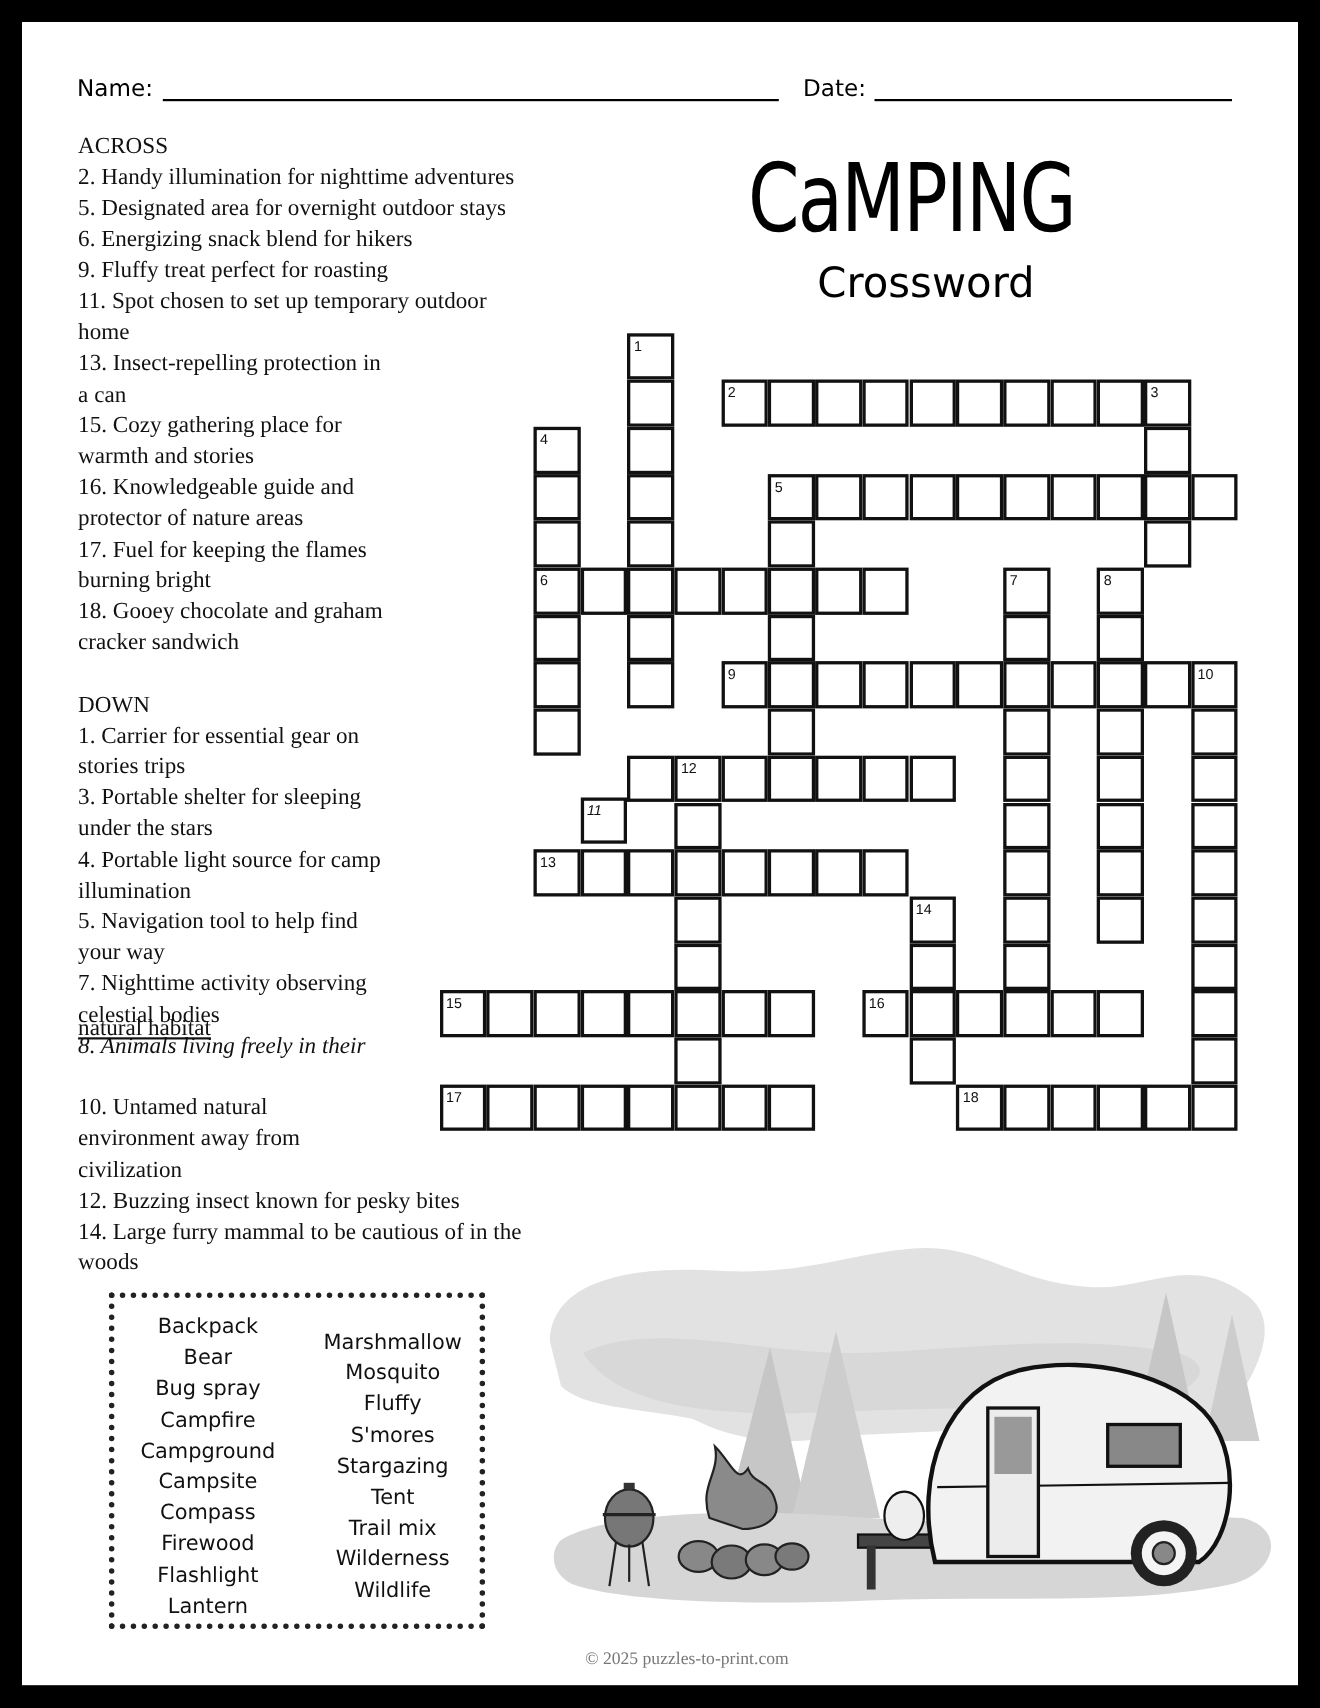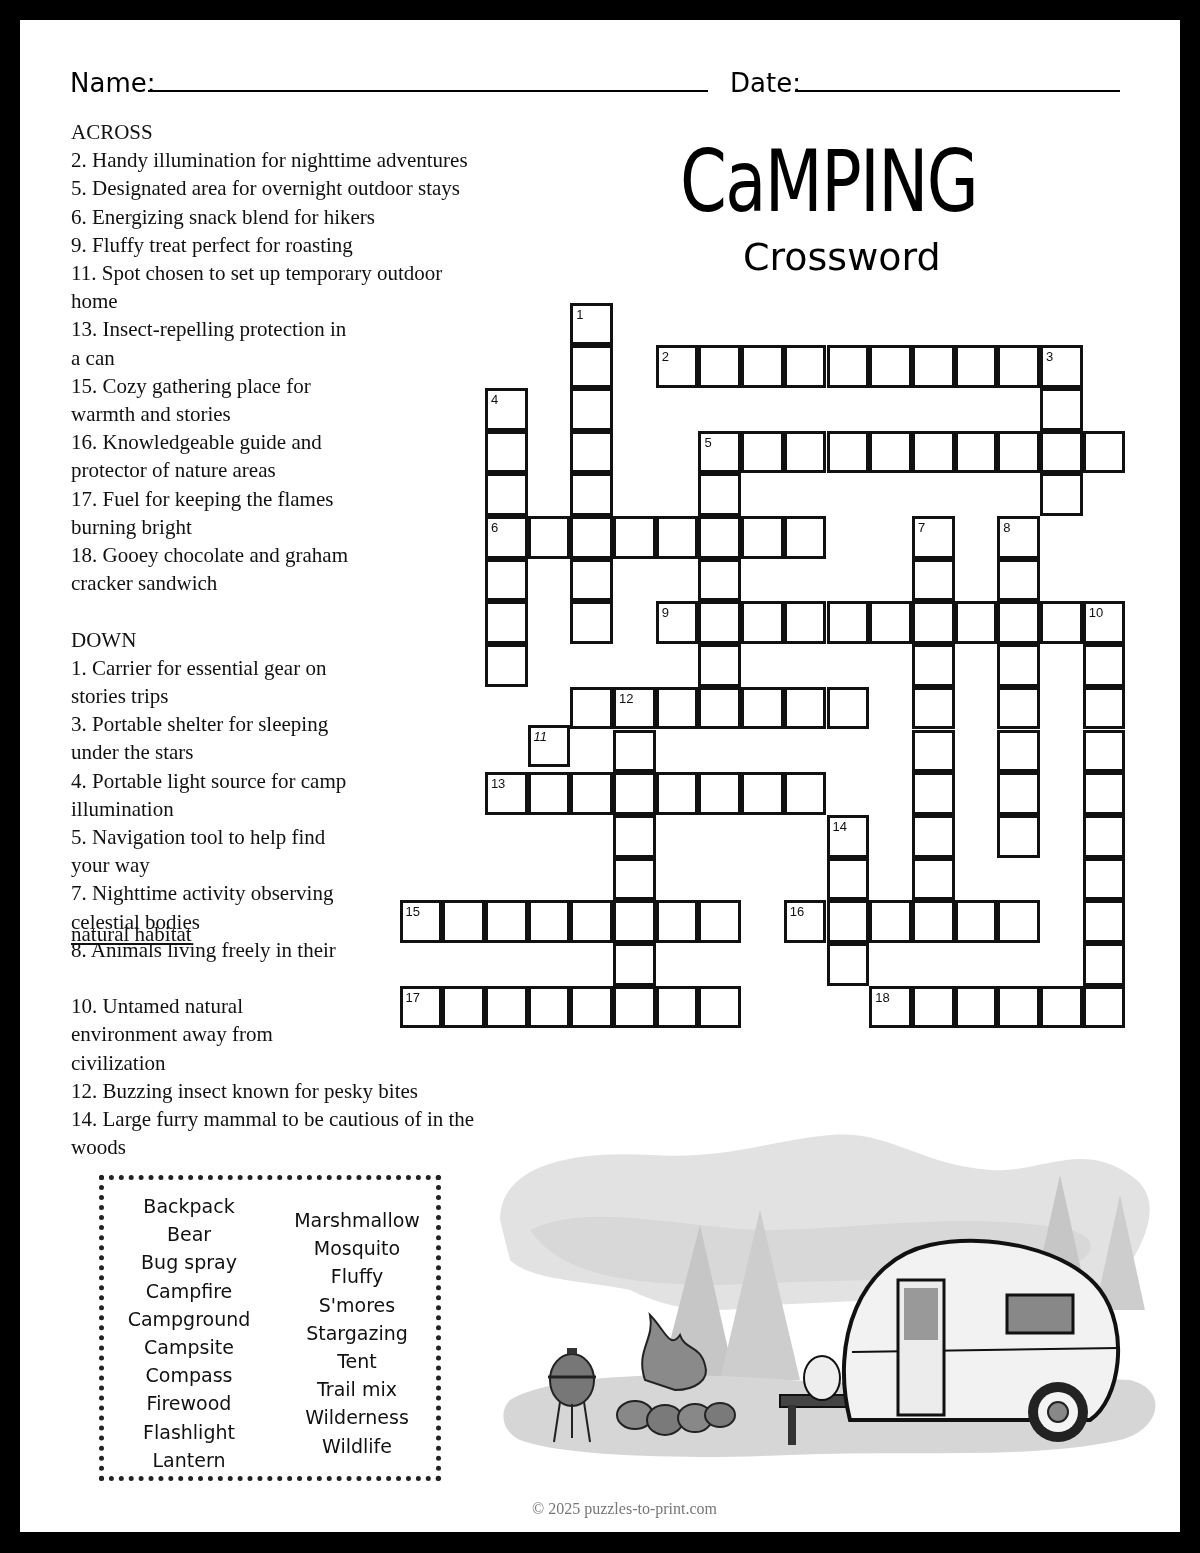--- a/index.html
+++ b/index.html
@@ -1,19 +1,19 @@
 <!DOCTYPE html>
 <html><head>
 <meta charset="utf-8">
 <style>
   html, body { margin: 0; padding: 0; }
   body { width: 1200px; height: 1553px; background: #000; position: relative; overflow: hidden; }
   .page { position: absolute; left: 20px; top: 20px; width: 1160px; height: 1512px; background: #fff; overflow: hidden; }
   .abs { position: absolute; }
-  .hdr-label { font-family: "DejaVu Sans", sans-serif; font-size: 26px; color: #000; }
+  .hdr-label { font-family: "DejaVu Sans", sans-serif; font-size: 21px; color: #000; }
   .hdr-line { border-bottom: 2px solid #000; height: 0; }
   .title { font-family: "DejaVu Sans", sans-serif; font-size: 86px; letter-spacing: -2px; color: #000; transform: scaleX(0.78); transform-origin: left top; line-height: 1; font-weight: normal; }
   .subtitle { font-family: "DejaVu Sans", sans-serif; font-size: 38px; color: #000; line-height: 1; }
   .clue-line { font-family: "Liberation Serif", "DejaVu Serif", serif; font-size: 21px; color: #111; line-height: 28px; white-space: nowrap; }
   .cell { position: absolute; width: 42.7px; height: 42.7px; box-sizing: border-box; border: 3px solid #111; background: #fff; margin-left: -1.5px; margin-top: -1.5px; }
   .cell .num { position: absolute; left: 3px; top: 1px; font-family: "Liberation Sans", sans-serif; font-size: 13px; color: #111; }
   .bank { position: absolute; left: 79px; top: 1155px; width: 342px; height: 306px; border: 5px dotted #222; box-sizing: border-box; }
   .bank-word { font-family: "DejaVu Sans", sans-serif; font-size: 19px; color: #111; text-align: center; line-height: 28.2px; white-space: nowrap; }
   .footer { font-family: "Liberation Serif", serif; font-size: 16px; color: #777; }
 </style>
@@ -52,21 +52,21 @@
       <div class="clue-line abs" style="left: 0px; top: 535.8px;">1. Carrier for essential gear on</div>
       <div class="clue-line abs" style="left: 0px; top: 564px;">stories trips</div>
       <div class="clue-line abs" style="left: 0px; top: 592.2px;">3. Portable shelter for sleeping</div>
       <div class="clue-line abs" style="left: 0px; top: 620.4px;">under the stars</div>
       <div class="clue-line abs" style="left: 0px; top: 648.6px;">4. Portable light source for camp</div>
       <div class="clue-line abs" style="left: 0px; top: 676.8px;">illumination</div>
       <div class="clue-line abs" style="left: 0px; top: 705px;">5. Navigation tool to help find</div>
       <div class="clue-line abs" style="left: 0px; top: 733.2px;">your way</div>
       <div class="clue-line abs" style="left: 0px; top: 761.4px;">7. Nighttime activity observing</div>
       <div class="clue-line abs" style="left: 0px; top: 789.6px;">celestial bodies</div>
-      <div class="clue-line abs" style="left: 0px; top: 817.8px;">8. Animals living freely in their</div>
+      <div class="clue-line abs" style="left: 0px; top: 817.8px; font-style: italic;">8. Animals living freely in their</div>
       <div class="clue-line abs" style="left: 0px; top: 802px; text-decoration: underline;">natural habitat</div>
       <div class="clue-line abs" style="left: 0px; top: 874.2px;">10. Untamed natural</div>
       <div class="clue-line abs" style="left: 0px; top: 902.4px;">environment away from</div>
       <div class="clue-line abs" style="left: 0px; top: 930.6px;">civilization</div>
       <div class="clue-line abs" style="left: 0px; top: 958.8px;">12. Buzzing insect known for pesky bites</div>
       <div class="clue-line abs" style="left: 0px; top: 987px;">14. Large furry mammal to be cautious of in the</div>
       <div class="clue-line abs" style="left: 0px; top: 1015.2px;">woods</div>
     </div>
 
   <div id="grid" class="abs" style="left:-20px; top:-20px; width:1200px; height:1100px;">

